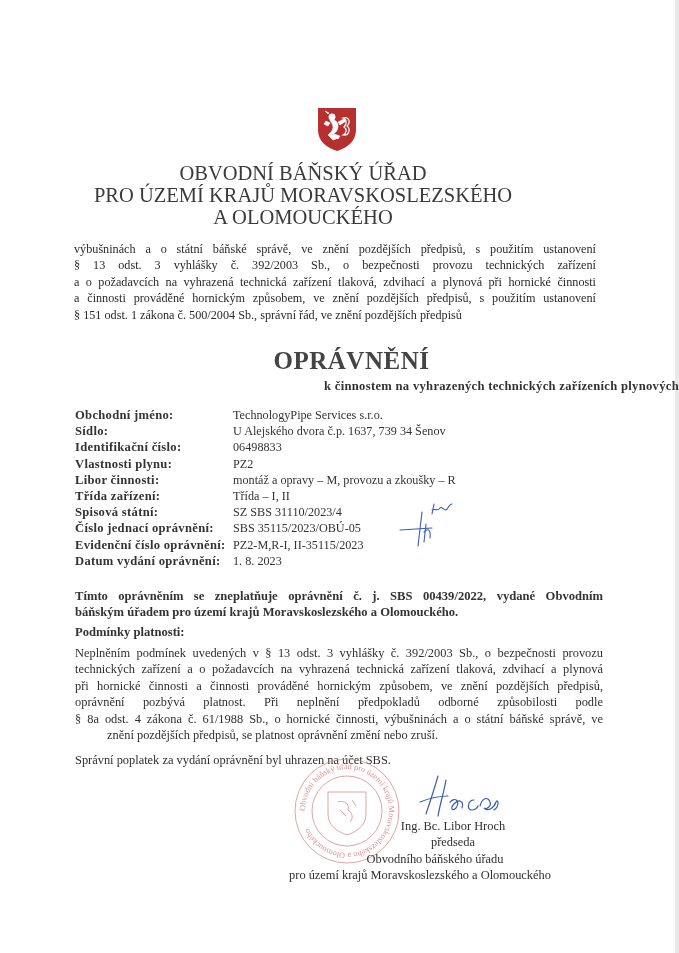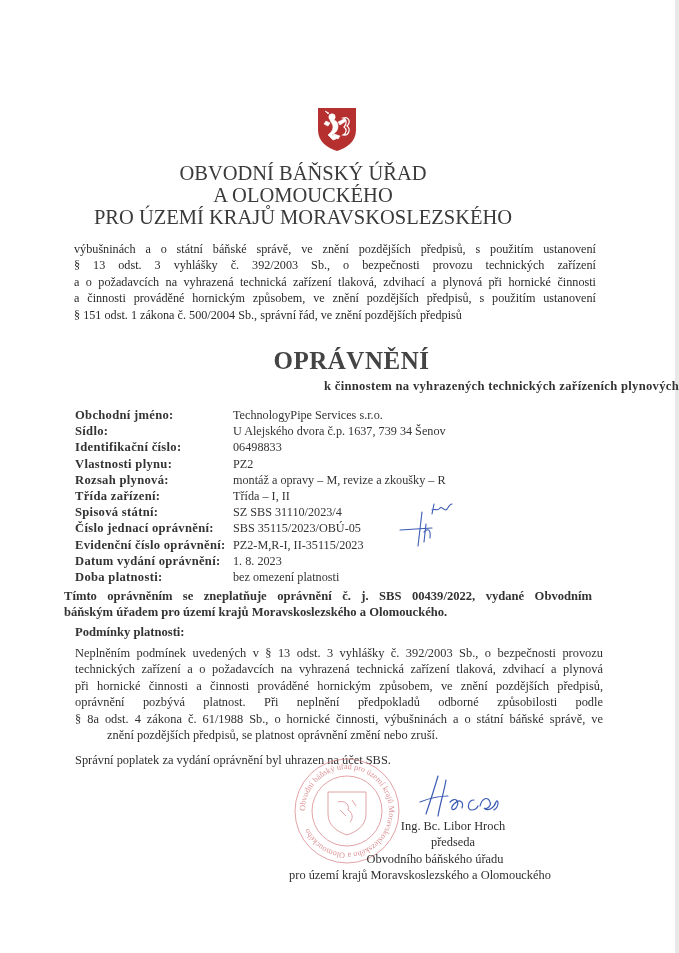--- a/index.html
+++ b/index.html
@@ -16,21 +16,21 @@
     .intro span.last { text-align-last: left; }
     .title { position: absolute; left: 0; width: 679px; text-align: center; top: 347px;
              font-size: 25px; font-weight: bold; color: #444; letter-spacing: 0.5px; padding-left: 12px; }
     .subtitle { position: absolute; left: 0; width: 679px; text-align: right; top: 379px;
                 font-size: 12.6px; font-weight: bold; color: #333; letter-spacing: 0.3px; }
     .fields { position: absolute; left: 75px; top: 407px; font-size: 12.6px; line-height: 16.2px; }
     .field-row { display: flex; white-space: nowrap; }
     .field-label { width: 158px; font-weight: bold; color: #333; letter-spacing: 0.3px; }
     .field-value { color: #333; font-size: 12.2px; }
     .initials { position: absolute; left: 396px; top: 498px; width: 70px; height: 52px; }
-    .invalidation { position: absolute; left: 64px; top: 588px; width: 528px; font-size: 12.6px;
+    .invalidation { position: absolute; left: 75px; top: 588px; width: 528px; font-size: 12.6px;
                     line-height: 16px; font-weight: bold; color: #333; }
     .invalidation span { display: block; white-space: nowrap; }
     .invalidation span.j { text-align: justify; text-align-last: justify; }
     .cond-head { position: absolute; left: 75px; top: 625px; font-size: 12.6px; font-weight: bold; color: #333; }
     .conditions { position: absolute; left: 75px; top: 645px; width: 528px; font-size: 12.4px; line-height: 16.4px; color: #2f2f2f; }
     .conditions span { display: block; white-space: nowrap; text-align: justify; text-align-last: justify; }
     .conditions span.last { text-align-last: left; margin-left: 32px; }
     .fee { position: absolute; left: 75px; top: 753px; font-size: 12.4px; color: #2f2f2f; white-space: nowrap; text-align: center; }
     .stamp { position: absolute; left: 292px; top: 756px; width: 110px; height: 110px; }
     .signature { position: absolute; left: 416px; top: 772px; width: 90px; height: 52px; }
@@ -54,22 +54,22 @@
     <path d="M14 14 C18 13 22 15 22 20 C22 25 19 27 16 29 L20 33 L17 34 L12 29 C14 27 17 25 17 21 C17 18 15 17 14 14 Z"></path>
     <path d="M22 16 L28 13 L30 15 L24 19 Z"></path>
     <path d="M10 15 L14 17 L12 20 L8 18 Z"></path>
     <path d="M18 28 L24 30 L22 33 L16 31 Z"></path>
     <path d="M27 12 C33 10 35 16 31 20 C35 23 33 30 27 29 C31 27 31 23 28 21 C31 18 31 13 27 12 Z" fill="none" stroke-width="1.2"></path>
   </g>
 </svg>
 
 <div class="authority">
   <div>OBVODNÍ BÁŇSKÝ ÚŘAD</div>
+  <div>PRO ÚZEMÍ KRAJŮ MORAVSKOSLEZSKÉHO</div>
   <div>A OLOMOUCKÉHO</div>
-  <div>PRO ÚZEMÍ KRAJŮ MORAVSKOSLEZSKÉHO</div>
 </div>
 
 <div class="intro">
   <span>výbušninách a o státní báňské správě, ve znění pozdějších předpisů, s použitím ustanovení</span>
   <span>§ 13 odst. 3 vyhlášky č. 392/2003 Sb., o bezpečnosti provozu technických zařízení</span>
   <span>a o požadavcích na vyhrazená technická zařízení tlaková, zdvihací a plynová při hornické činnosti</span>
   <span>a činnosti prováděné hornickým způsobem, ve znění pozdějších předpisů, s použitím ustanovení</span>
   <span class="last">§ 151 odst. 1 zákona č. 500/2004 Sb., správní řád, ve znění pozdějších předpisů</span>
 </div>
 
@@ -87,46 +87,42 @@
   </div>
   <div class="field-row">
     <span class="field-label">Identifikační číslo:</span>
     <span class="field-value">06498833</span>
   </div>
   <div class="field-row">
     <span class="field-label">Vlastnosti plynu:</span>
     <span class="field-value">PZ2</span>
   </div>
   <div class="field-row">
-    <span class="field-label">Rozsah plynová:</span>
-    <span class="field-value">montáž a opravy – M, revize a zkoušky – R</span>
+    <span class="field-label">Libor činnosti:</span>
+    <span class="field-value">montáž a opravy – M, provozu a zkoušky – R</span>
   </div>
   <div class="field-row">
     <span class="field-label">Třída zařízení:</span>
     <span class="field-value">Třída – I, II</span>
   </div>
   <div class="field-row">
     <span class="field-label">Spisová státní:</span>
     <span class="field-value">SZ SBS 31110/2023/4</span>
   </div>
   <div class="field-row">
     <span class="field-label">Číslo jednací oprávnění:</span>
     <span class="field-value">SBS 35115/2023/OBÚ-05</span>
   </div>
   <div class="field-row">
     <span class="field-label">Evidenční číslo oprávnění:</span>
     <span class="field-value">PZ2-M,R-I, II-35115/2023</span>
   </div>
   <div class="field-row">
     <span class="field-label">Datum vydání oprávnění:</span>
     <span class="field-value">1. 8. 2023</span>
-  </div>
-  <div class="field-row">
-    <span class="field-label">Doba platnosti:</span>
-    <span class="field-value">bez omezení platnosti</span>
   </div>
 </div>
 
 <svg class="initials" viewBox="0 0 70 52">
   <g fill="none" stroke="#3b5bb5" stroke-width="1.1" stroke-linecap="round">
     <path d="M4 32 L36 30"></path>
     <path d="M26 14 L22 48"></path>
     <path d="M30 26 L28 44 M28 34 C32 30 35 31 34 40"></path>
     <path d="M36 16 L38 6 M36 12 C40 10 41 14 44 10 C46 8 47 12 50 12 C52 11 53 6 56 6"></path>
   </g>

